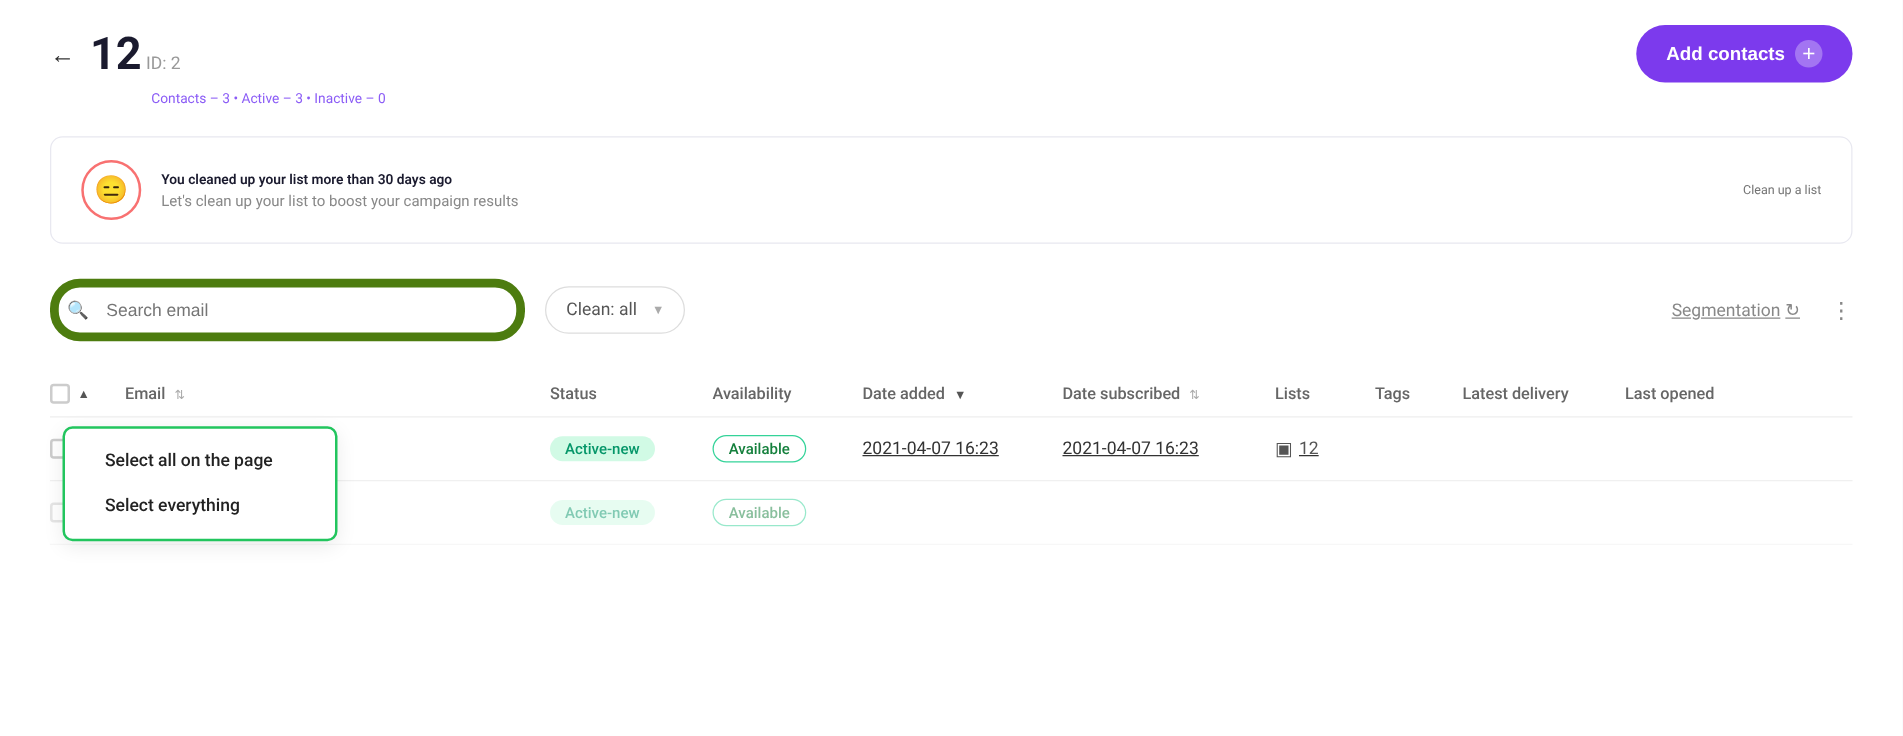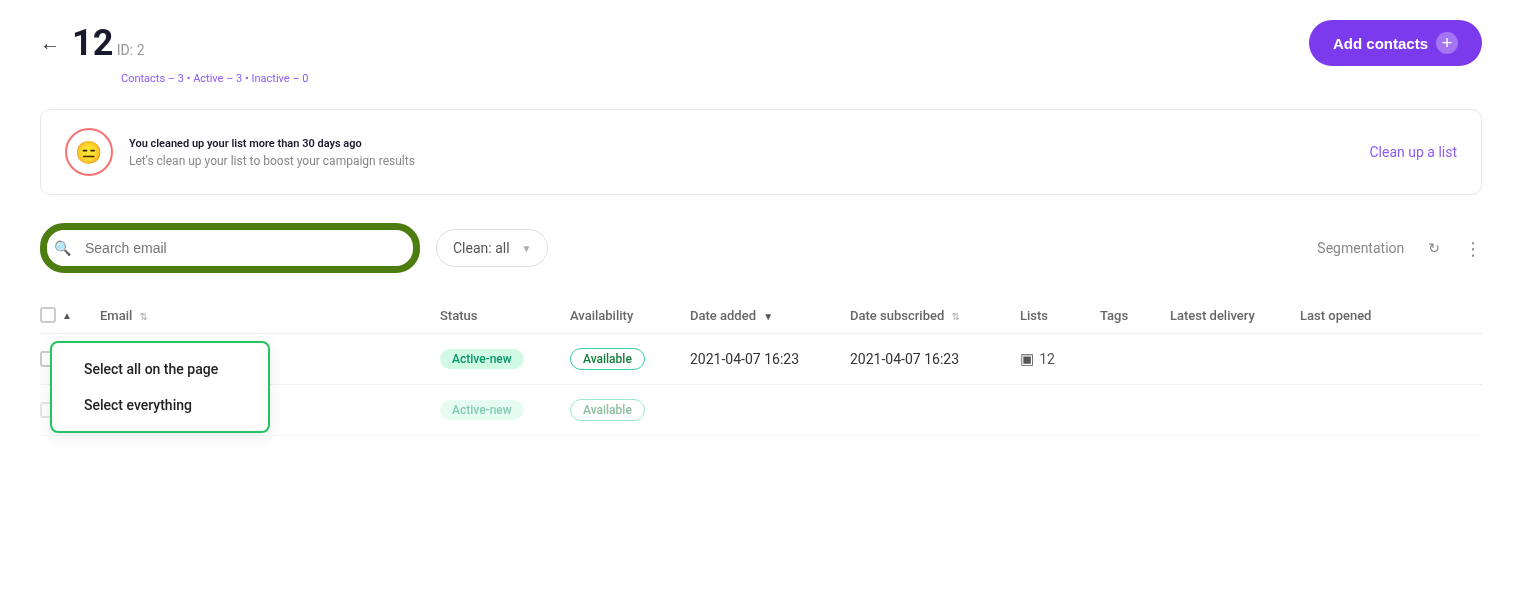--- a/index.html
+++ b/index.html
@@ -107,22 +107,22 @@
       font-size: 11px;
       font-weight: 600;
       color: #1a1a2e;
       margin-bottom: 4px;
     }
     .cleanup-text-sub {
       font-size: 12px;
       color: #888;
     }
     .cleanup-link {
-      font-size: 14px;
-      color: #8b5cf6;
+      font-size: 10px;
+      color: #737373;
       cursor: pointer;
       white-space: nowrap;
     }
     
     .filter-row {
       display: flex;
       align-items: center;
       gap: 16px;
       margin-bottom: 24px;
     }
@@ -157,24 +157,25 @@
       padding: 10px 16px;
       background: #fff;
       cursor: pointer;
       font-size: 14px;
       color: #555;
     }
     .spacer { flex: 1; }
     .segmentation-btn {
       display: flex;
       align-items: flex-end;
-      gap: 24px;
+      gap: 4px;
       color: #888;
       font-size: 14px;
       cursor: pointer;
+      text-decoration: underline;
     }
     .refresh-icon {
       font-size: 14px;
       color: #888;
     }
     .more-icon {
       font-size: 18px;
       color: #888;
       cursor: pointer;
       margin-left: 8px;
@@ -242,20 +243,21 @@
       font-size: 14px;
       color: #222;
       cursor: pointer;
     }
     
     .table-row {
       display: flex;
       align-items: center;
       padding: 14px 0;
       border-bottom: 1px solid #f0f0f0;
+      text-decoration: underline;
     }
     .badge {
       display: inline-block;
       border-radius: 20px;
       padding: 3px 12px;
       font-size: 12px;
       font-weight: 500;
     }
     .badge-active-new {
       background: #d1fae5;

